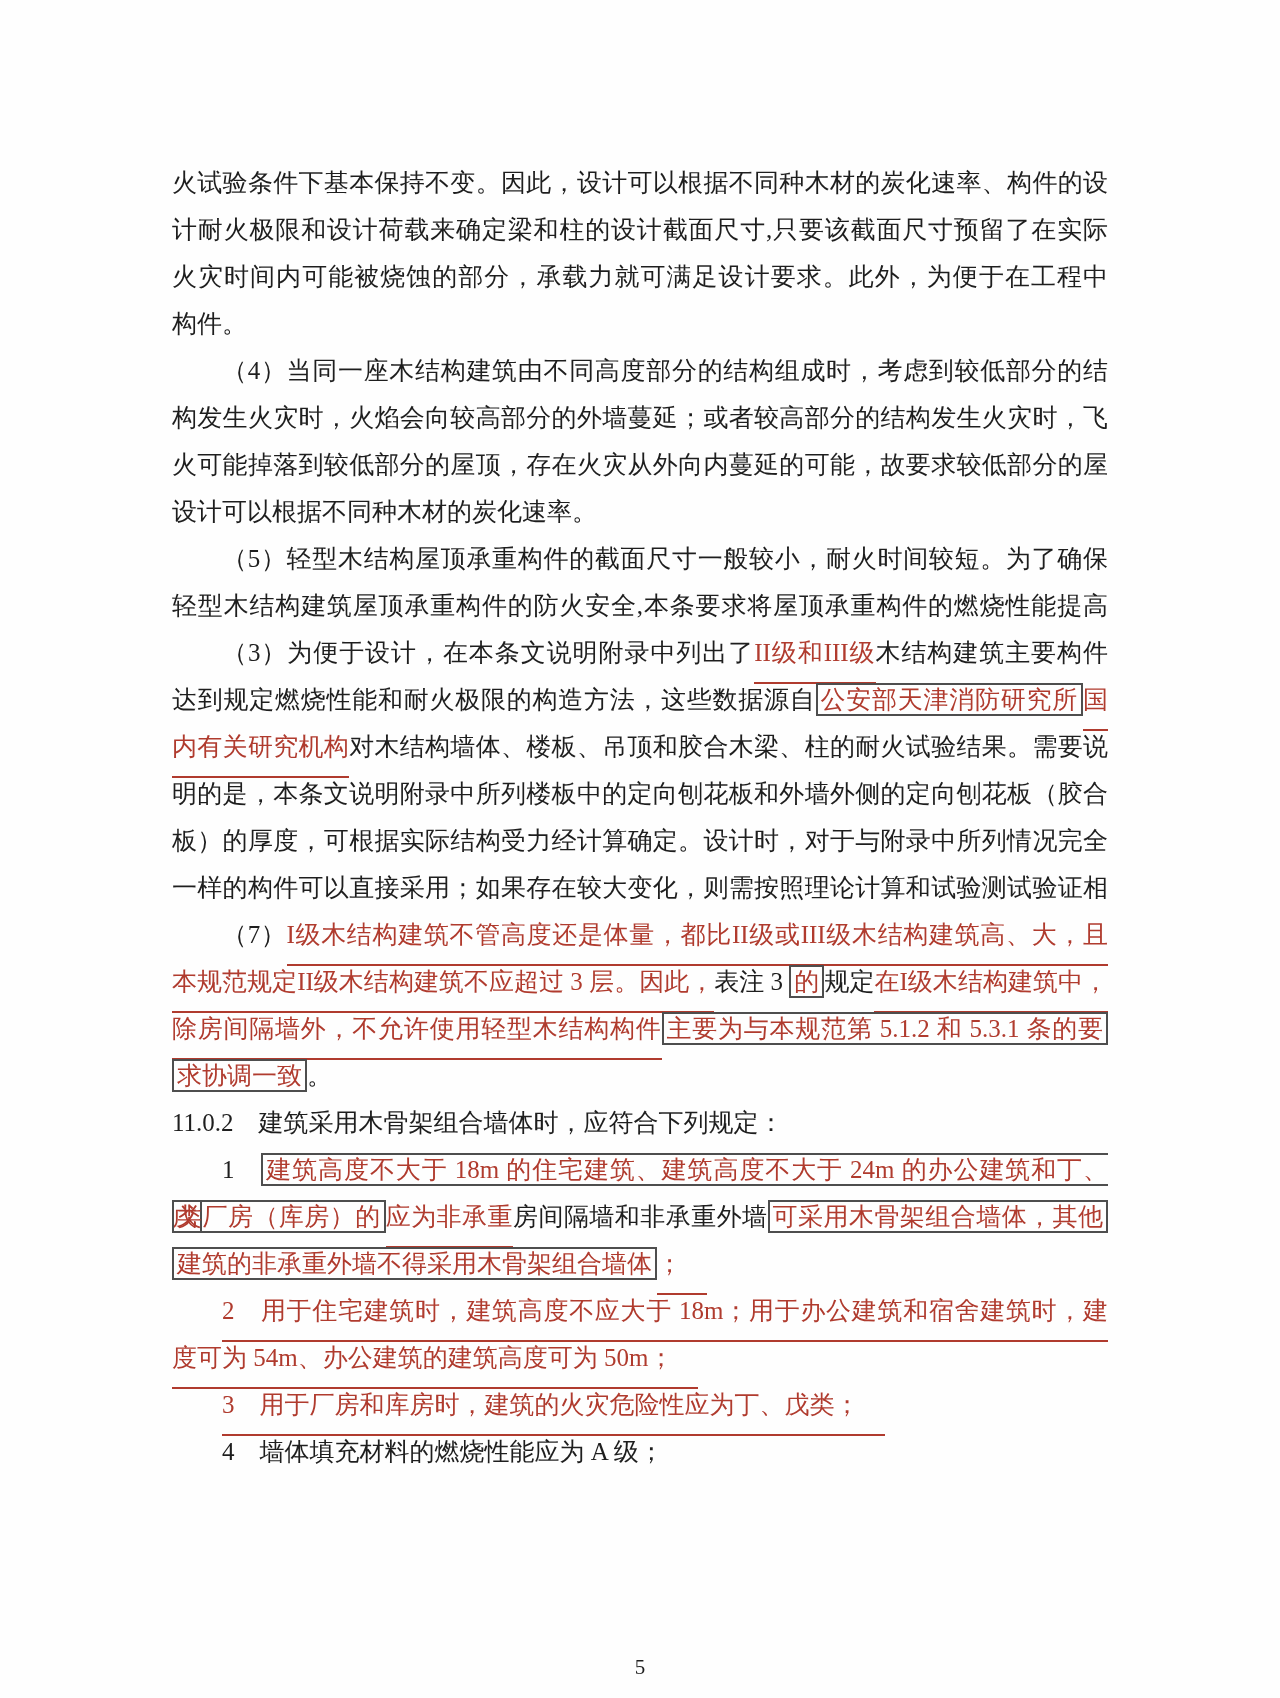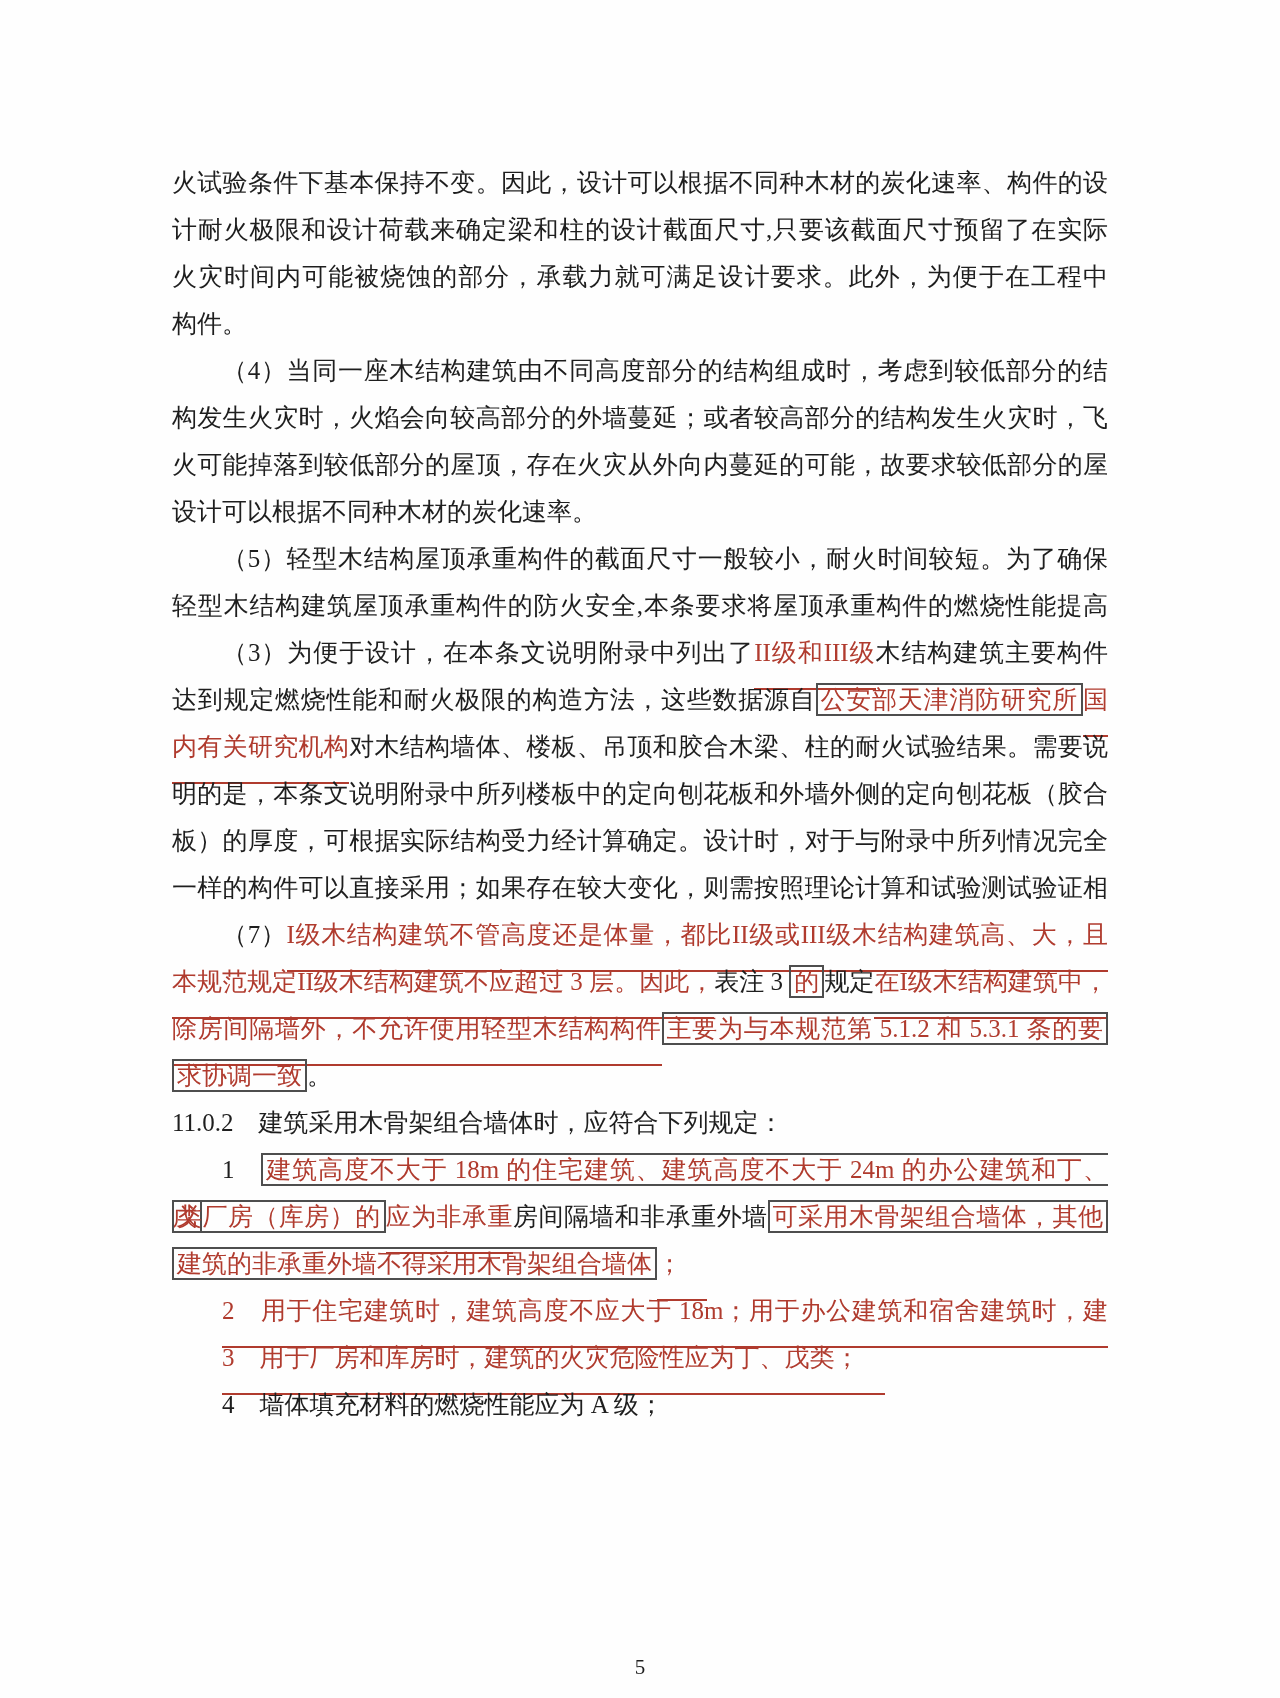--- a/index.html
+++ b/index.html
@@ -35,21 +35,21 @@
   }
   .just{
     text-align:justify;
     text-align-last:justify;
   }
   .ind-2{ text-indent:50px; }
   .run-t{ color:var(--ink);margin-top:8px; }
   .run-ins{
     color:var(--red);
     border-bottom:2px solid var(--red);
-    padding-bottom:22px;
+    padding-bottom:16px;
   }
   .run-del{
     color:var(--red);
     border:2px solid var(--box-border);
     padding:1px 3px;
   }
   .sup-inner{
     font-size:0.62em;
     vertical-align:super;
     line-height:0;
@@ -86,17 +86,18 @@
       <div class="line ind-0 just"><span class="run-t">一样的构件可以直接采用；如果存在较大变化，则需按照理论计算和试验测试验证相</span></div>
       <div class="line ind-2 just"><span class="run-t">（7）</span><span class="run-ins">I级木结构建筑不管高度还是体量，都比II级或III级木结构建筑高、大，且</span></div>
       <div class="line ind-0 just"><span class="run-ins">本规范规定II级木结构建筑不应超过 3 层。因此，</span><span class="run-t">表注 3 </span><span class="run-del">的</span><span class="run-t">规定</span><span class="run-ins">在I级木结构建筑中，</span></div>
       <div class="line ind-0 just"><span class="run-ins">除房间隔墙外，不允许使用轻型木结构构件</span><span class="run-del">主要为与本规范第 5.1.2 和 5.3.1 条的要</span></div>
       <div class="line ind-0"><span class="run-del">求协调一致</span><span class="run-t">。</span></div>
       <div class="line ind-0"><span class="run-t">11.0.2　建筑采用木骨架组合墙体时，应符合下列规定：</span></div>
       <div class="line ind-2 just"><span class="run-t">1　</span><span class="run-del">建筑高度不大于 18m 的住宅建筑、建筑高度不大于 24m 的办公建筑和丁、戊</span></div>
       <div class="line ind-0 just"><span class="run-del">类厂房（库房）的</span><span class="run-ins">应为非承重</span><span class="run-t">房间隔墙和非承重外墙</span><span class="run-del">可采用木骨架组合墙体，其他</span></div>
       <div class="line ind-0"><span class="run-del">建筑的非承重外墙不得采用木骨架组合墙体</span><span class="run-ins">；　</span></div>
       <div class="line ind-2 just"><span class="run-ins">2　用于住宅建筑时，建筑高度不应大于 18m；用于办公建筑和宿舍建筑时，建</span></div>
+      <div class="line ind-0"><span class="run-ins">度可为 54m、办公建筑的建筑高度可为 50m；　</span></div>
       <div class="line ind-2"><span class="run-ins">3　用于厂房和库房时，建筑的火灾危险性应为丁、戊类；　</span></div>
       <div class="line ind-2"><span class="run-t">4　墙体填充材料的燃烧性能应为 A 级；</span></div>
     </div>
   <div class="footer">5</div>
 </div>
 
 </body></html>

